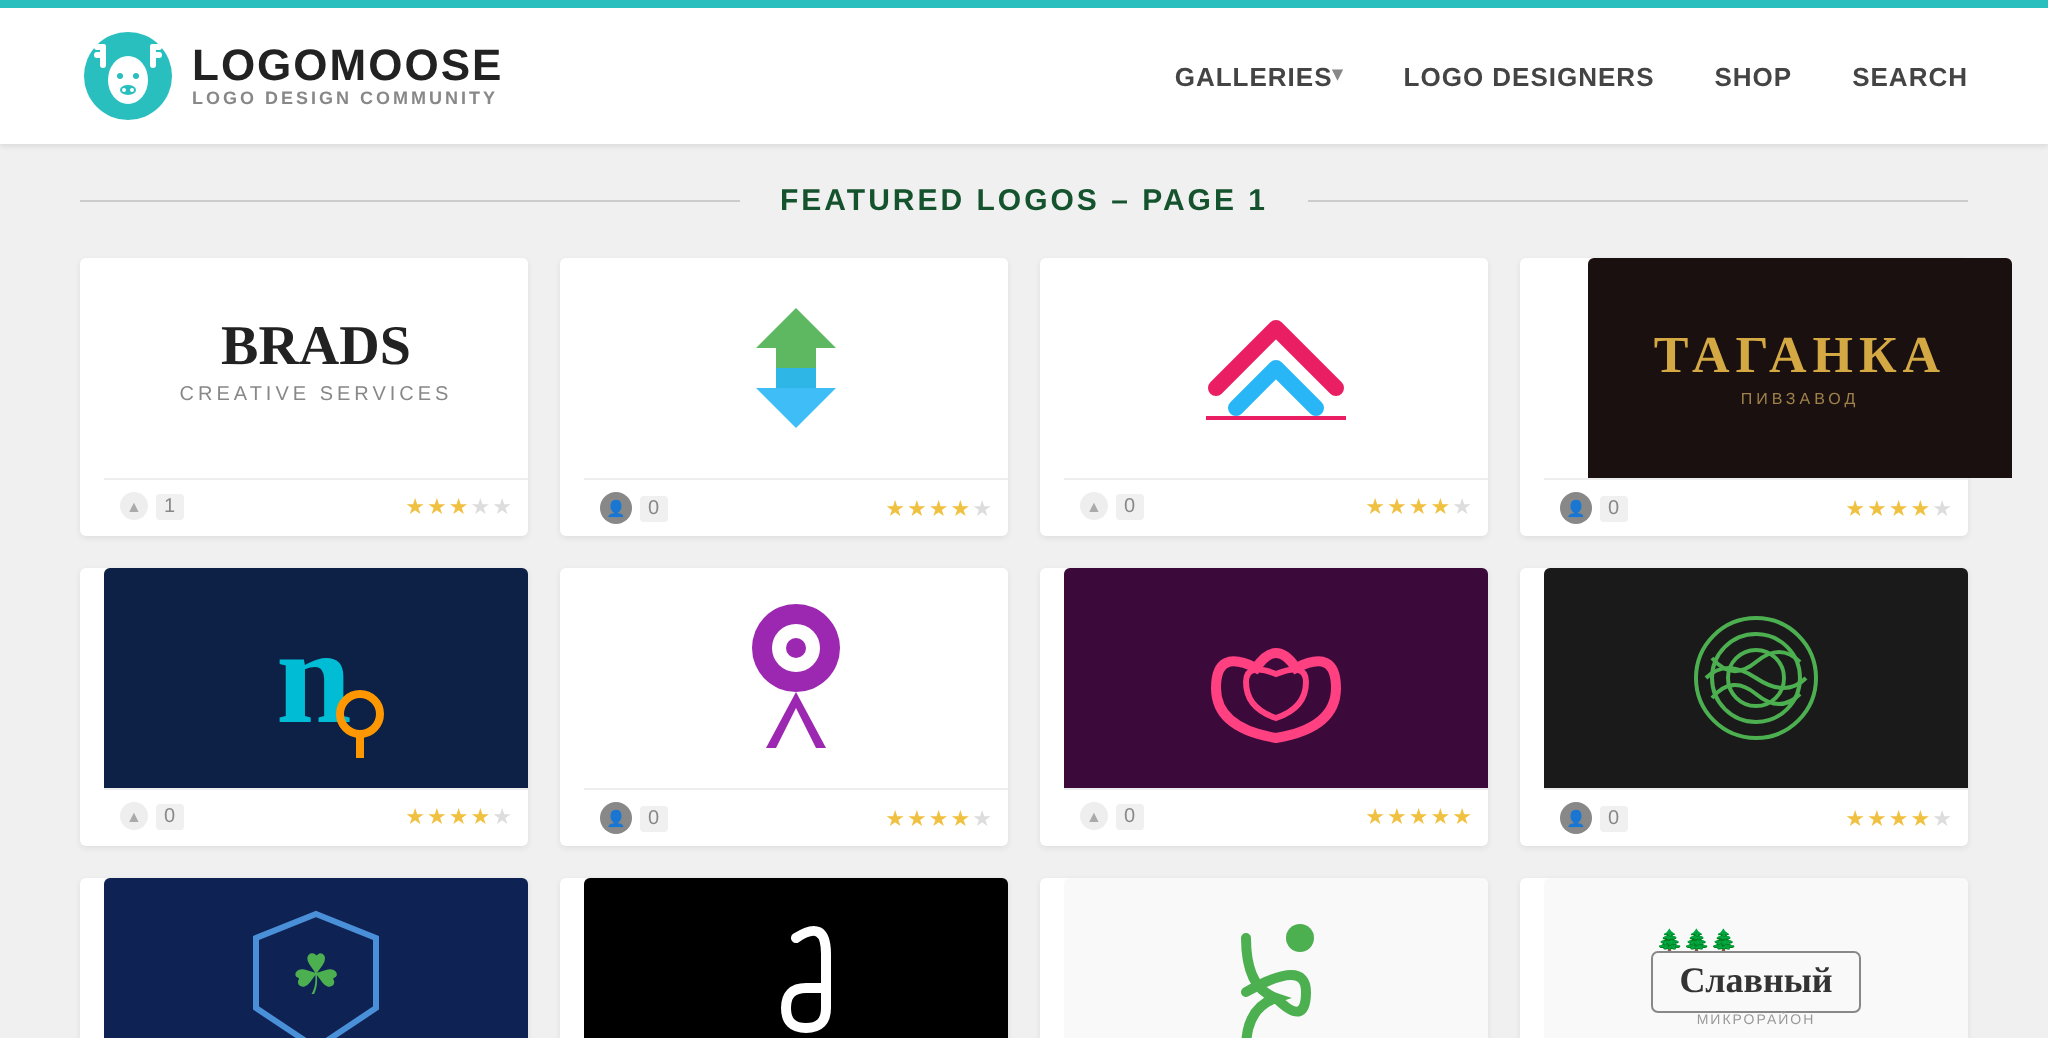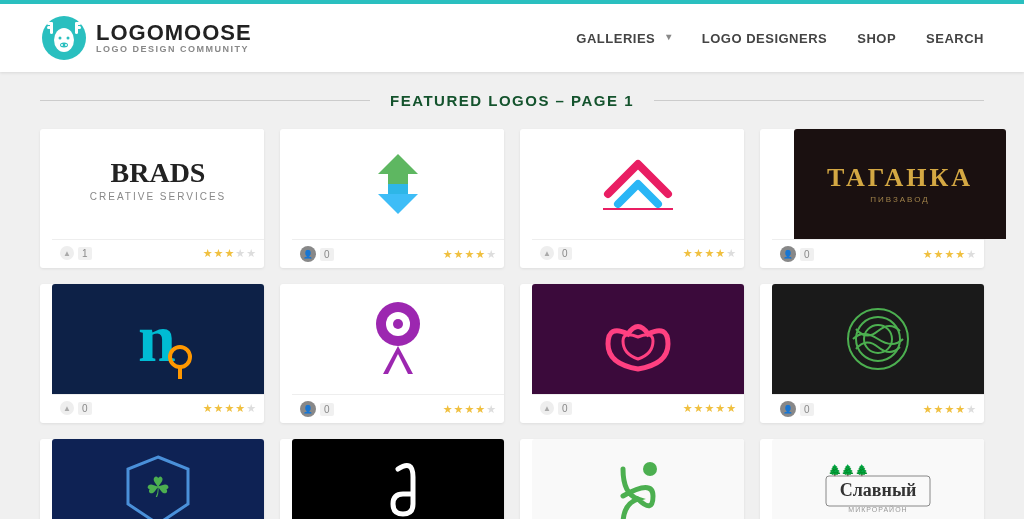--- a/index.html
+++ b/index.html
@@ -53,21 +53,21 @@
       text-decoration: none;
       font-size: 13px;
       font-weight: 700;
       color: #444;
       letter-spacing: 0.5px;
       text-transform: uppercase;
     }
     .nav-galleries {
       display: flex;
       align-items: flex-start;
-      gap: 11px;
+      gap: 0;
     }
     .nav-galleries .arrow {
       font-size: 10px;
       color: #888;
     }
 
     
     .main-content {
       padding: 20px 40px 30px;
       max-width: 1024px;

